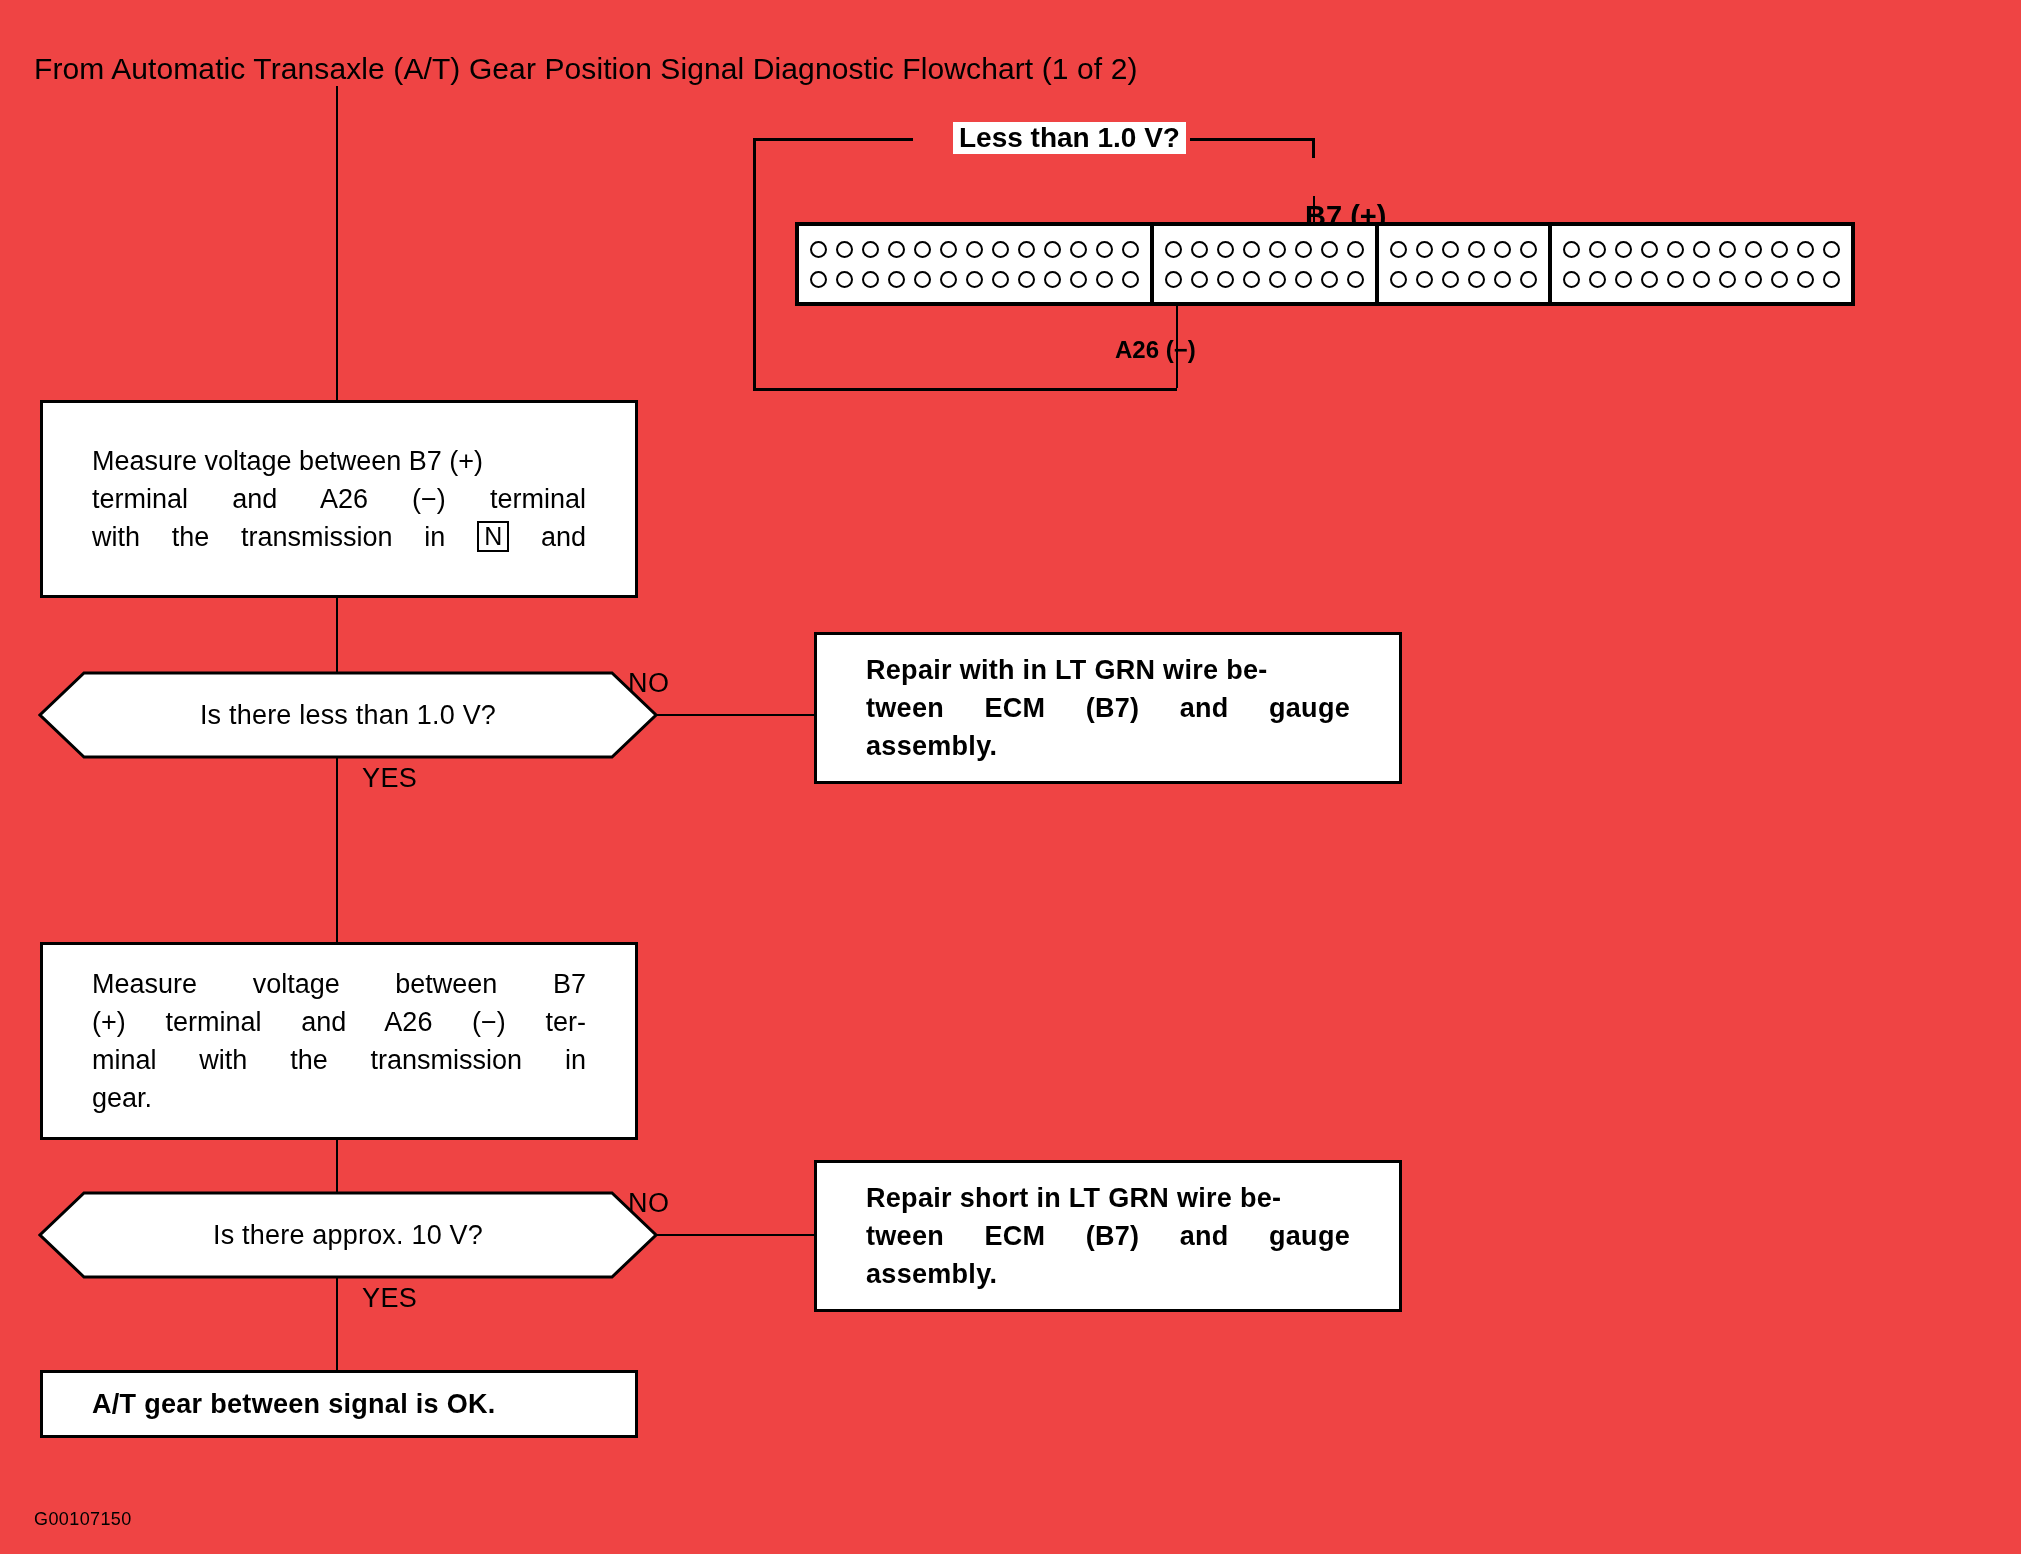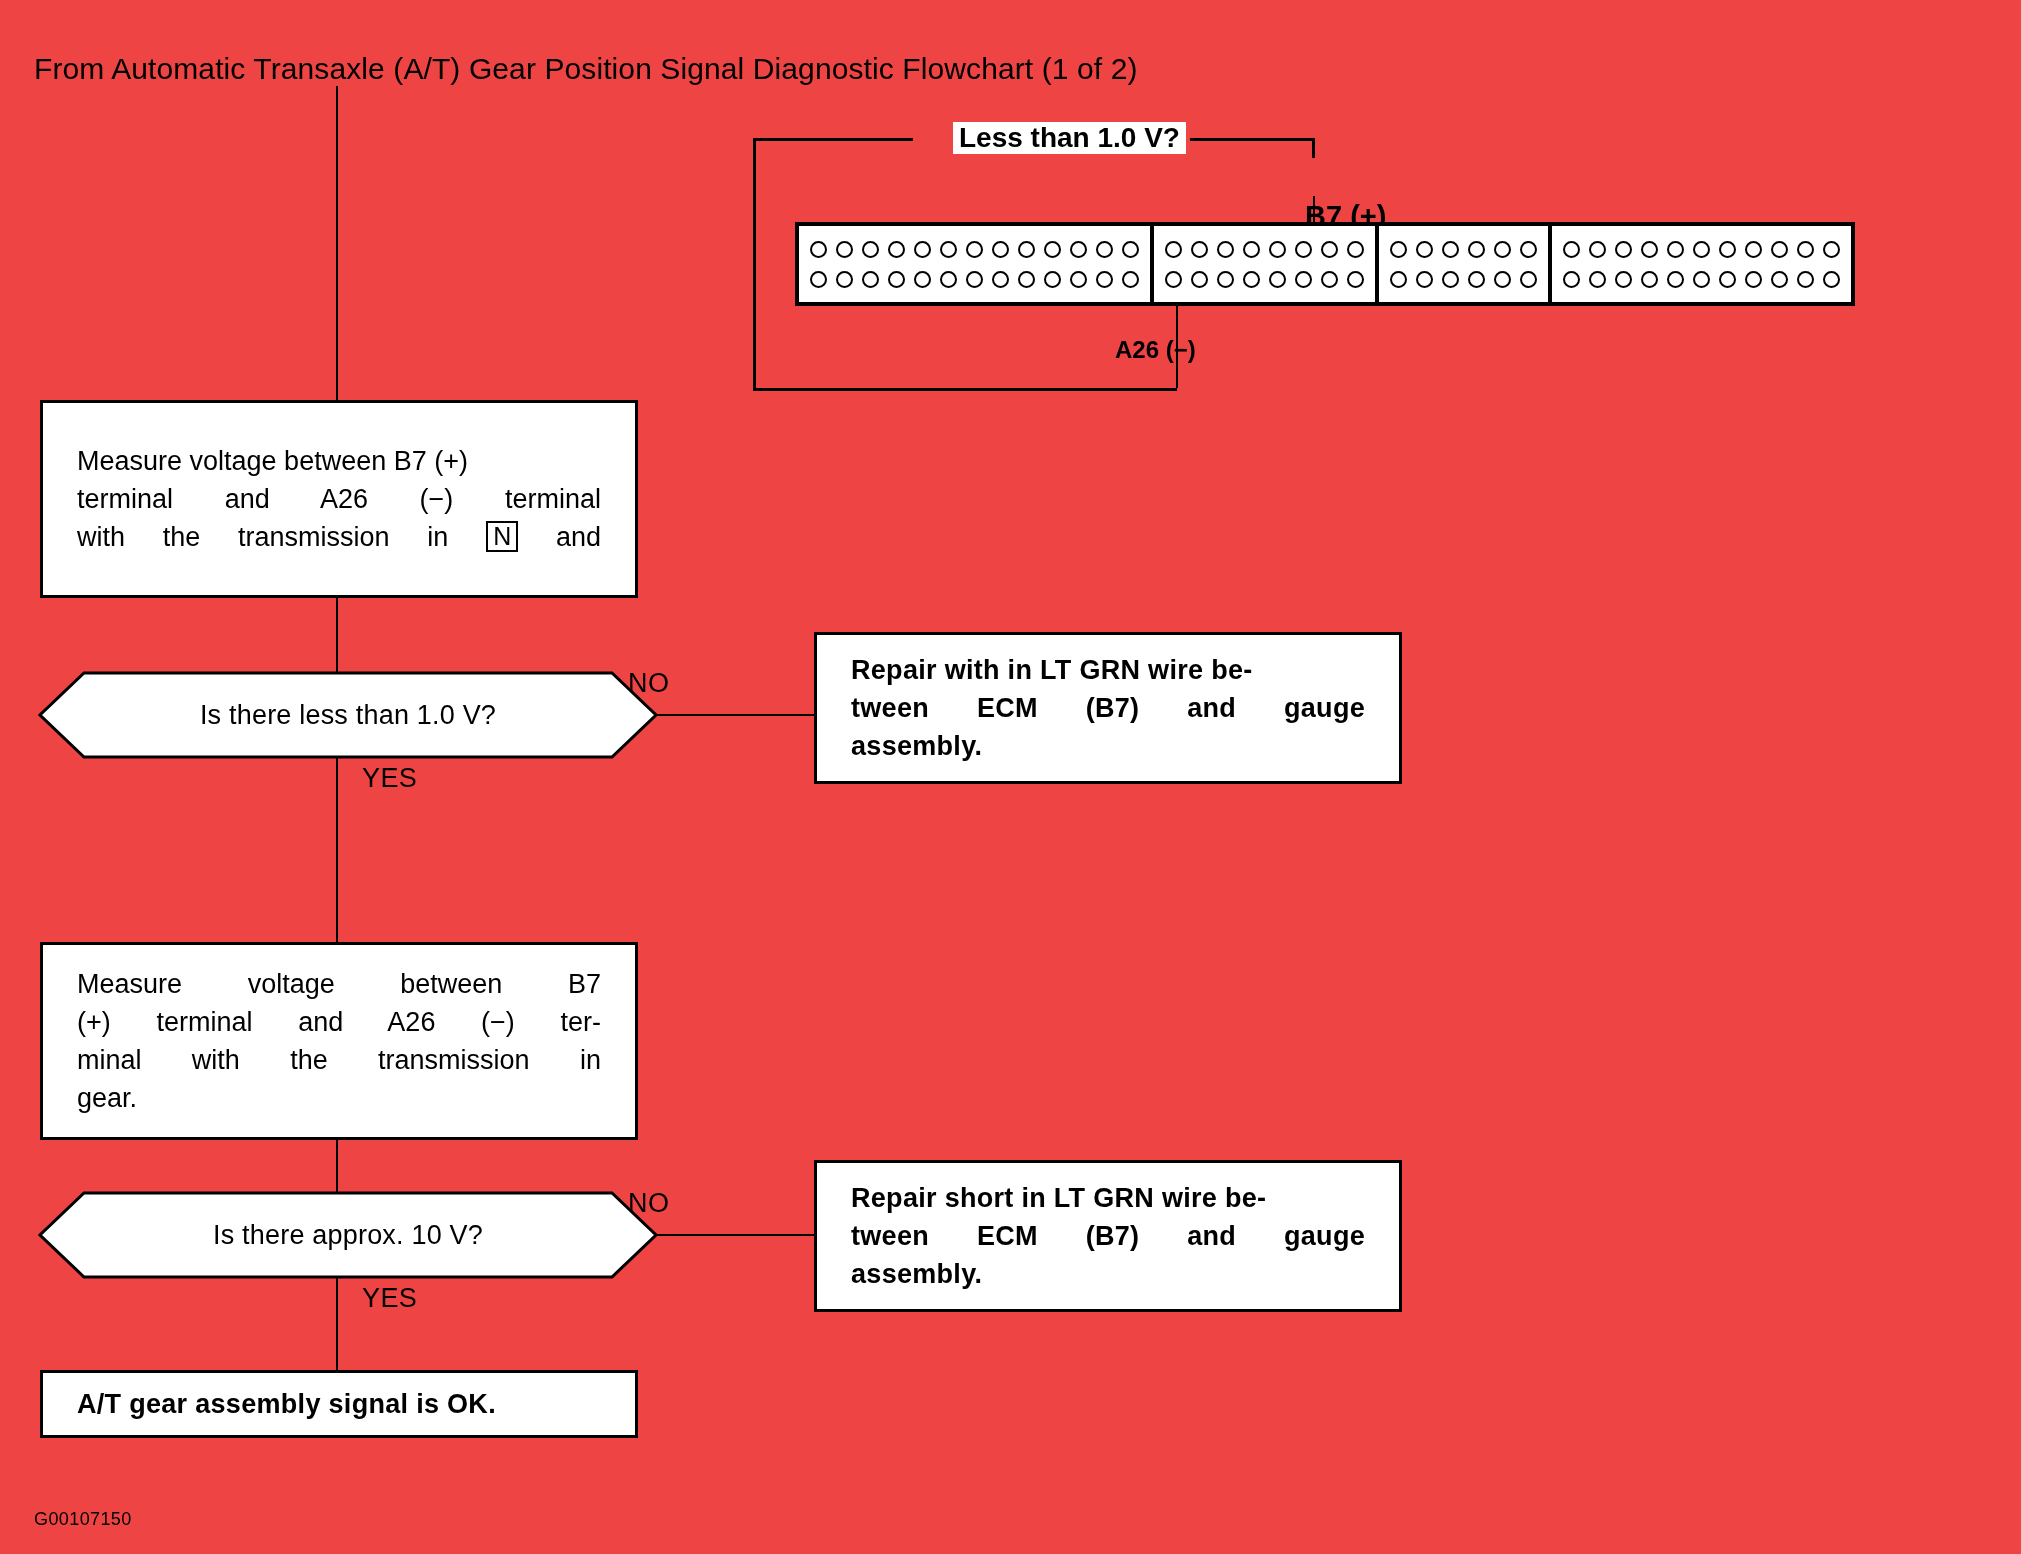--- a/index.html
+++ b/index.html
@@ -100,21 +100,21 @@
     position: absolute;
     border: 3px solid #000;
     background: #fff;
     box-sizing: border-box;
     display: flex;
     align-items: center;
   }
   .proc-text {
     font-size: 27px;
     line-height: 38px;
-    padding: 0 34px;
+    padding: 0 49px;
     text-align: justify;
     width: 100%;
     box-sizing: border-box;
   }
   .proc-text.bold { font-weight: bold; letter-spacing: 0.3px; }
   .proc-text .line { display: block; }
   .proc-text .line.justify {
     text-align: justify;
     text-align-last: justify;
   }
@@ -348,18 +348,18 @@
 
   <div class="proc-box" style="left:814px; top:1160px; width:588px; height:152px;">
     <div class="proc-text bold">
       <span class="line">Repair short in LT GRN wire be-</span>
       <span class="line justify"><span>tween</span> <span>ECM</span> <span>(B7)</span> <span>and</span> <span>gauge</span></span>
       <span class="line">assembly.</span>
     </div>
   </div>
 
   <div class="proc-box" style="left:40px; top:1370px; width:598px; height:68px;">
-    <div class="proc-text bold" style="line-height:30px;">A/T gear assembly signal is OK.</div>
+    <div class="proc-text bold" style="line-height:30px;">A/T gear between signal is OK.</div>
   </div>
 
   <div id="figure-id">G00107150</div>
 
 </div>
 
 </body></html>

